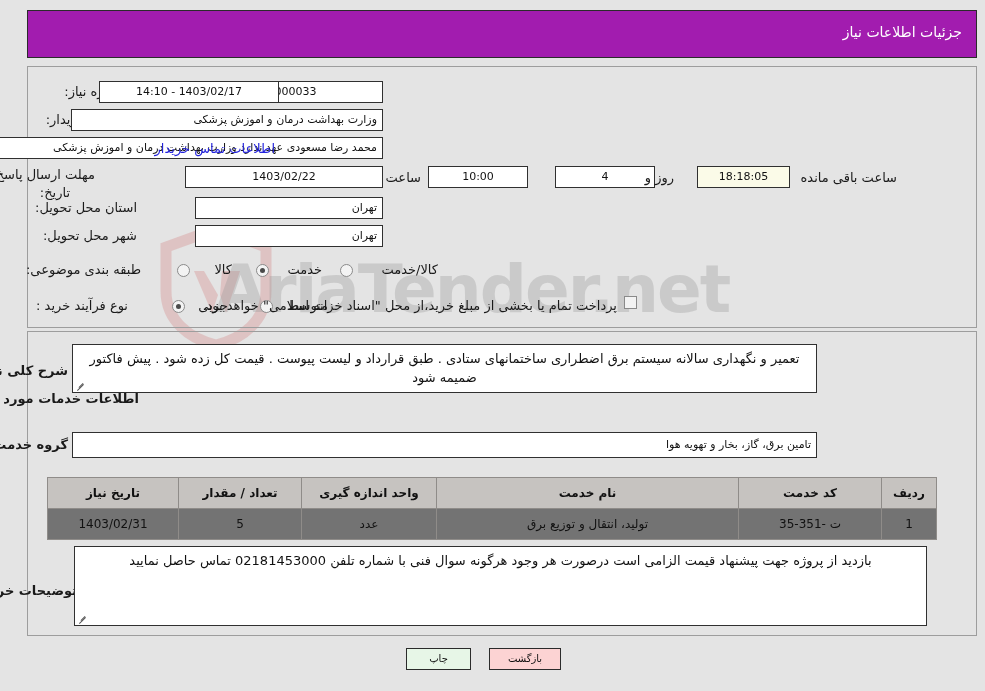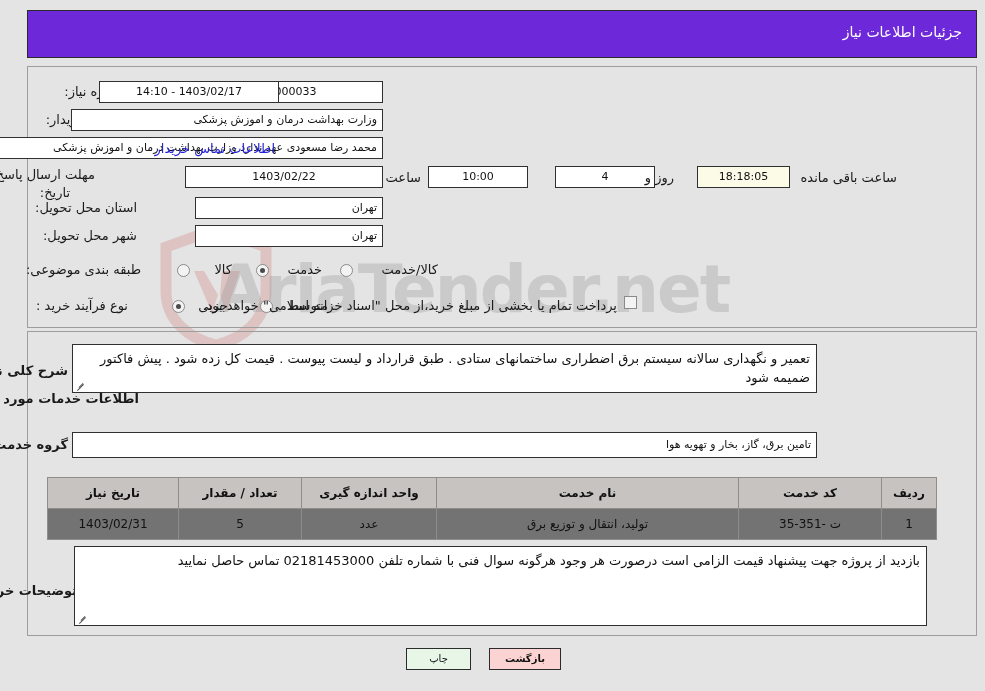--- a/index.html
+++ b/index.html
@@ -42,21 +42,21 @@
     position: absolute;
     left: 160px; top: 10px;
     width: 112px; height: 124px;
   }
 
   
   #header-bar {
     position: absolute;
     left: 27px; top: 10px;
     width: 950px; height: 48px;
-    background: #6d28d9;
+    background: #a21caf;
     border: 1px solid #2b2b2b;
     box-sizing: border-box;
     z-index: 5;
   }
   #header-bar .title {
     position: absolute;
     right: 14px; top: 13px;
     color: #ffffff;
     font-size: 14px;
     white-space: nowrap;
@@ -133,21 +133,21 @@
   
   .tbox {
     position: absolute;
     box-sizing: border-box;
     border: 1px solid #303030;
     background: #ffffff;
     font-size: 13px;
     color: #111111;
     padding: 4px 6px 0 6px;
     line-height: 19px;
-    text-align: right;
+    text-align: center;
     overflow: hidden;
     z-index: 6;
   }
   .tbox .grip {
     position: absolute;
     left: 3px; bottom: 2px;
     width: 10px; height: 10px;
     z-index: 7;
   }
   .tbox .grip::before,
@@ -197,21 +197,21 @@
     font-size: 10px;
     color: #111;
     height: 22px;
     line-height: 20px;
     text-align: center;
     cursor: pointer;
     z-index: 6;
     font-family: "DejaVu Sans", "Liberation Sans", sans-serif;
   }
   .btn.print { background: #e7f6e7; }
-  .btn.back  { background: #fcd3d3; font-weight: bold; }
+  .btn.back  { background: #fcd3d3; }
 </style>
 </head>
 <body>
 
 <div id="page">
 
   <div id="watermark">
     <svg class="wm-shield" viewBox="0 0 112 124">
       <path d="M56 4 L106 22 V66 C106 96 82 114 56 120 C30 114 6 96 6 66 V22 Z" fill="none" stroke="rgba(214,150,150,0.42)" stroke-width="11"></path>
       <path d="M34 46 L52 88 L58 70 L44 46 Z" fill="rgba(214,150,150,0.42)"></path>

